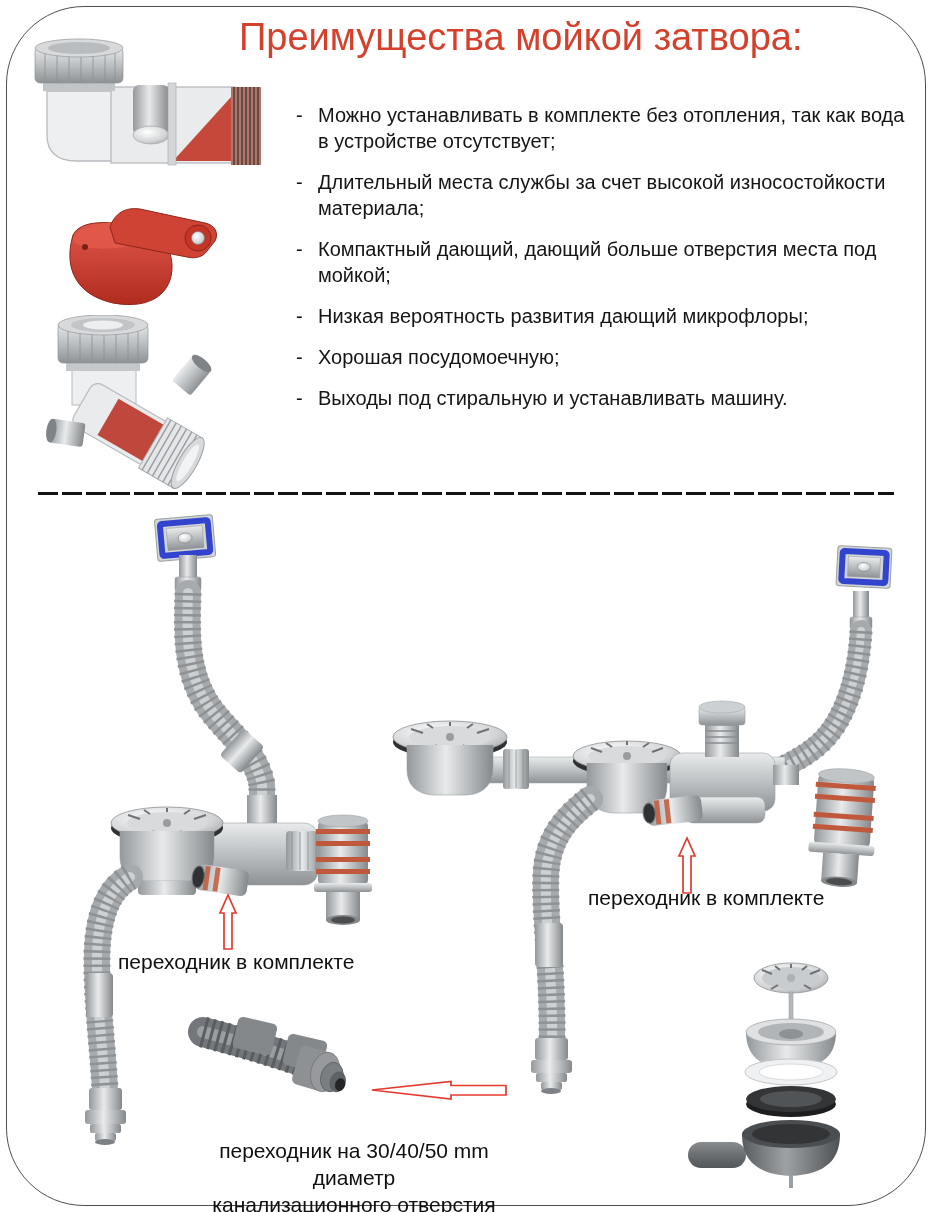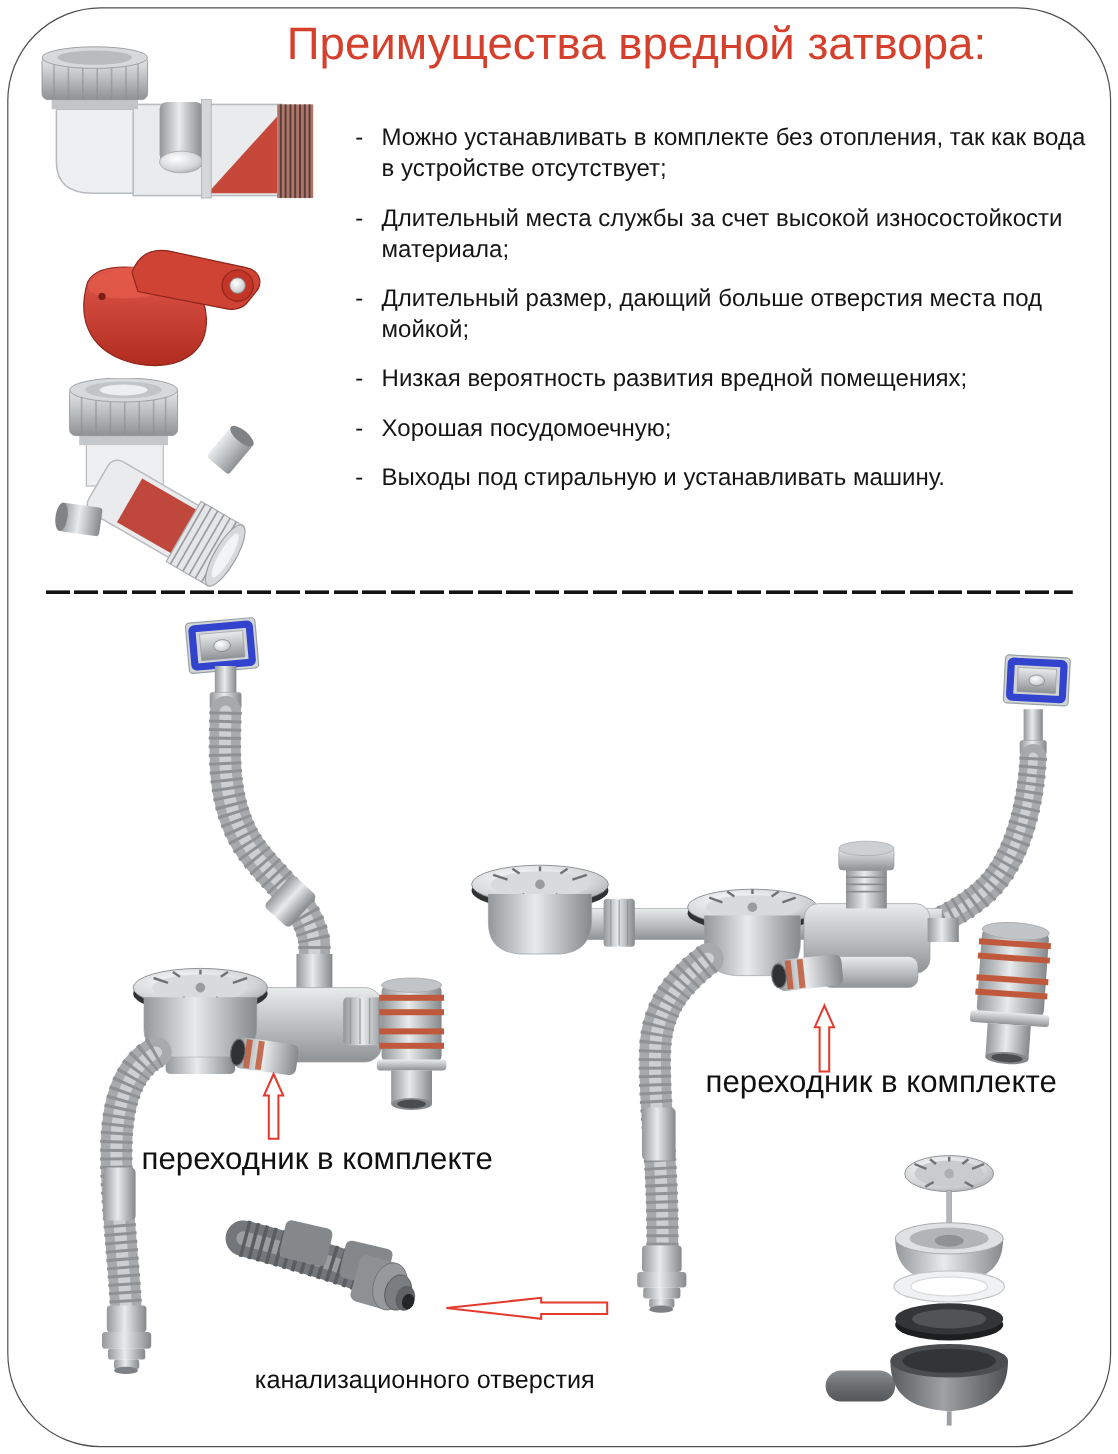--- a/index.html
+++ b/index.html
@@ -8,21 +8,21 @@
   .page-border{position:absolute;inset:6px;border:1.5px solid #4f4f4f;border-radius:78px;pointer-events:none;}
   .title{position:absolute;left:239px;top:17px;font-size:38px;line-height:1.1;color:var(--accent-red,#d5402c);white-space:nowrap;}
   .bullets{position:absolute;left:296px;top:102px;width:616px;font-size:20px;line-height:26px;}
   .bullet{display:flex;margin-bottom:15px;}
   .dash{flex:0 0 22px;}
   .btxt{flex:1;}
   .b{font-weight:400;}
   .divider{position:absolute;left:38px;top:492px;width:856px;height:3px;
            background:repeating-linear-gradient(90deg,#131313 0 20px,rgba(0,0,0,0) 20px 24px);}
   .abs{position:absolute;}
-  .diagram-label{position:absolute;font-size:26px;white-space:nowrap;color:#101010;}
+  .diagram-label{position:absolute;font-size:21px;white-space:nowrap;color:#101010;}
   .bottom-label{position:absolute;left:182px;top:1137px;width:344px;text-align:center;font-size:21px;line-height:27px;color:#101010;}
   
   .bluerim{fill:none;stroke:var(--overflow-blue,#3244cd);stroke-width:6;}
   .arrowred{fill:#ffffff;stroke:var(--arrow-red,#e23b2e);stroke-width:1.7;stroke-linejoin:miter;}
   .orangering{fill:var(--adapter-ring-orange,#c0593b);}
   svg{display:block;}
 </style>
 </head>
 <body>
 
@@ -56,21 +56,21 @@
           <stop offset="1" stop-color="#b02c1f"></stop>
       </linearGradient>
       <radialGradient id="chr" cx=".4" cy=".35" r=".85">
         <stop offset="0" stop-color="#ffffff"></stop>
           <stop offset=".6" stop-color="#d2d4d6"></stop>
           <stop offset="1" stop-color="#94979a"></stop>
       </radialGradient>
     </defs>
   </svg>
 
-  <div class="title">Преимущества вредной затвора:</div>
+  <div class="title">Преимущества мойкой затвора:</div>
 
   <svg class="abs" style="left:25px;top:35px" width="245" height="150" viewBox="0 0 245 150">
     <path d="M22,56 L22,100 Q22,126 52,126 L90,126 L90,56 Z" fill="#edeff0" stroke="#b8bbbe" stroke-width="1.3"></path>
     <rect x="86" y="52" width="124" height="76" fill="#e9ebed" stroke="#b8bbbe" stroke-width="1.3"></rect>
     <polygon points="148,126 206,62 206,126" fill="#c13a2a" opacity=".92"></polygon>
     <rect x="108" y="50" width="36" height="50" rx="6" fill="url(#gh)"></rect>
     <ellipse cx="126" cy="100" rx="18" ry="9" fill="url(#chr)" stroke="#9aa0a3" stroke-width=".6"></ellipse>
     <rect x="143" y="48" width="8" height="82" fill="#d4d6d8" stroke="#a5a8ab" stroke-width=".6"></rect>
     <rect x="206" y="52" width="30" height="78" fill="#b0756a"></rect>
     <g stroke="#553f39" stroke-width="1.6">
@@ -151,25 +151,25 @@
     <div class="bullet">
       <span class="dash">-</span>
       <span class="btxt"><span>Можно устанавливать в комплекте </span><span class="b">без отопления</span><span>, так как вода в устройстве отсутствует;</span></span>
     </div>
     <div class="bullet">
       <span class="dash">-</span>
       <span class="btxt"><span class="b">Длительный места службы</span><span> за счет высокой износостойкости материала;</span></span>
     </div>
     <div class="bullet">
       <span class="dash">-</span>
-      <span class="btxt"><span>Длительный размер, дающий </span><span class="b">больше отверстия места</span><span> под мойкой;</span></span>
-    </div>
-    <div class="bullet">
-      <span class="dash">-</span>
-      <span class="btxt"><span>Низкая вероятность развития </span><span class="b">вредной помещениях</span><span>;</span></span>
+      <span class="btxt"><span>Компактный дающий, дающий </span><span class="b">больше отверстия места</span><span> под мойкой;</span></span>
+    </div>
+    <div class="bullet">
+      <span class="dash">-</span>
+      <span class="btxt"><span>Низкая вероятность развития </span><span class="b">дающий микрофлоры</span><span>;</span></span>
     </div>
     <div class="bullet">
       <span class="dash">-</span>
       <span class="btxt"><span>Хорошая </span><span class="b">посудомоечную;</span></span>
     </div>
     <div class="bullet">
       <span class="dash">-</span>
       <span class="btxt"><span>Выходы под </span><span class="b">стиральную</span><span>  и </span><span class="b">устанавливать</span><span> машину.</span></span>
     </div>
   </div>
@@ -411,15 +411,16 @@
       <path d="M70,192 C70,216 82,232 119,234 C156,232 168,216 168,192 Z" fill="url(#ghd)"></path>
       <ellipse cx="119" cy="192" rx="49" ry="14" fill="#4b4e51"></ellipse>
       <ellipse cx="119" cy="192" rx="39" ry="10" fill="#323436"></ellipse>
       <rect x="117" y="234" width="4" height="12" fill="#9aa0a3"></rect>
     </g>
   </svg>
 
   <div class="diagram-label" style="left:118px;top:950px">переходник в комплекте</div>
   <div class="diagram-label" style="left:588px;top:886px">переходник в комплекте</div>
   <div class="bottom-label">
+    <div>переходник на 30/40/50 mm диаметр</div>
     <div>канализационного отверстия</div>
   </div>
 </div>
 
 </body></html>

